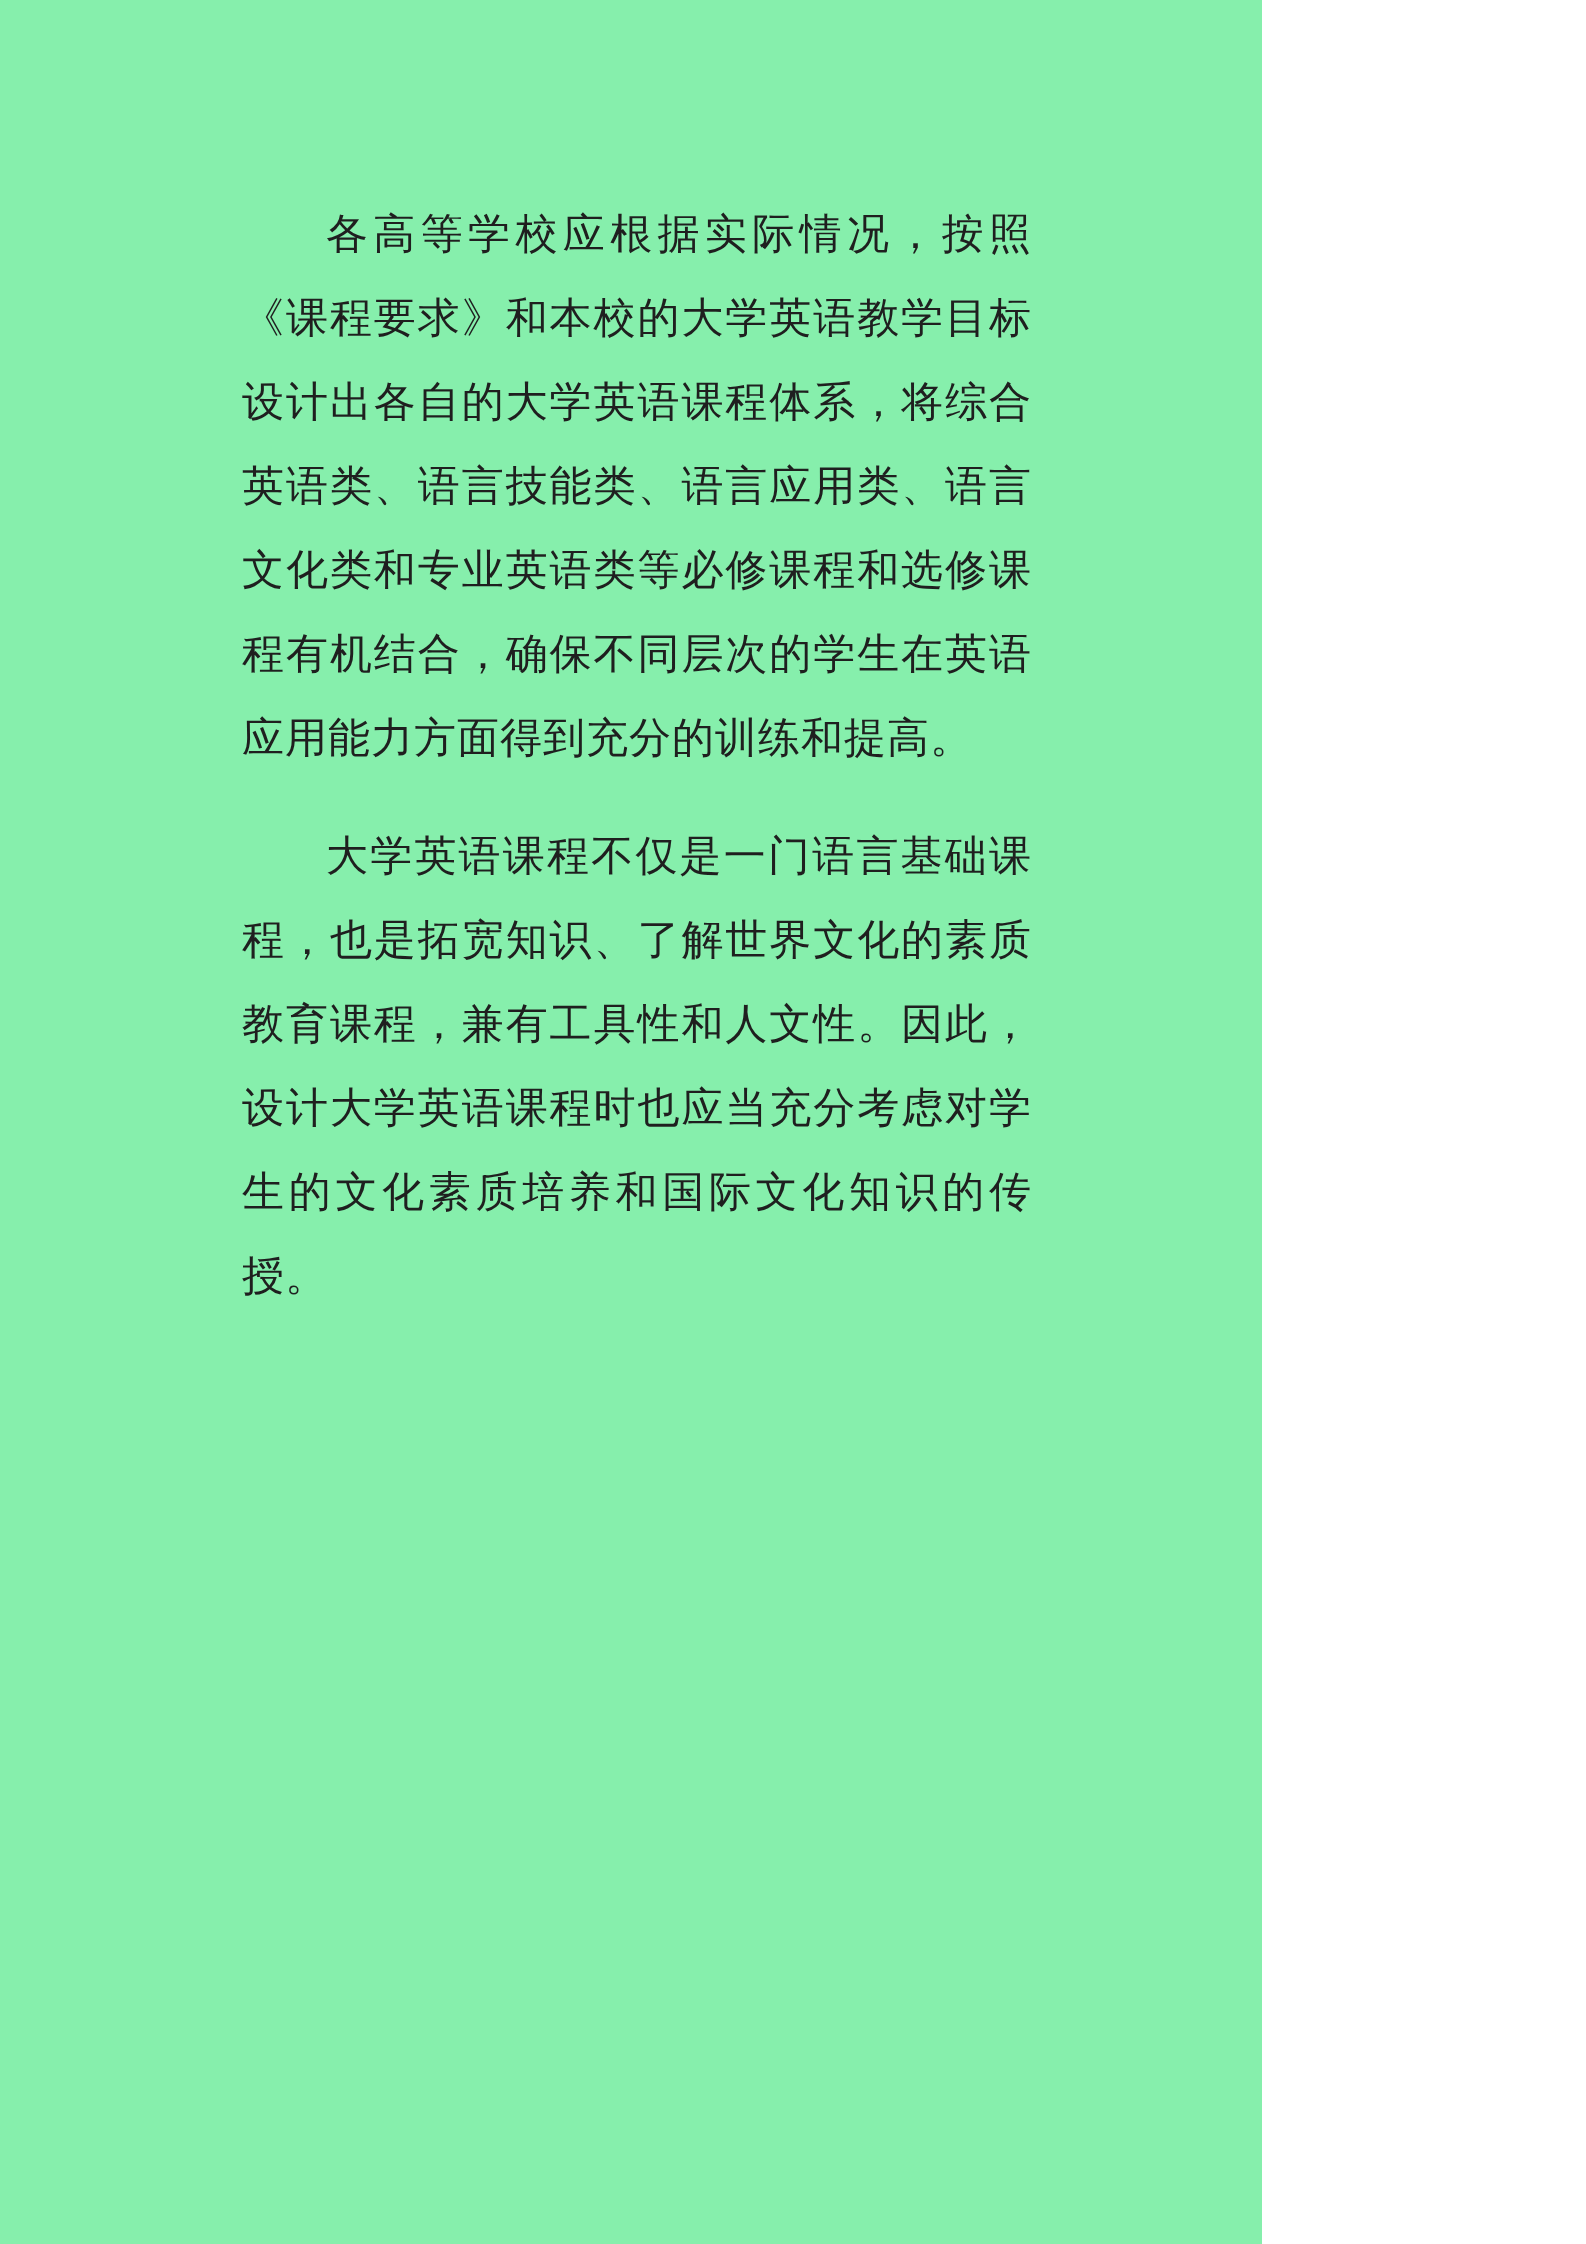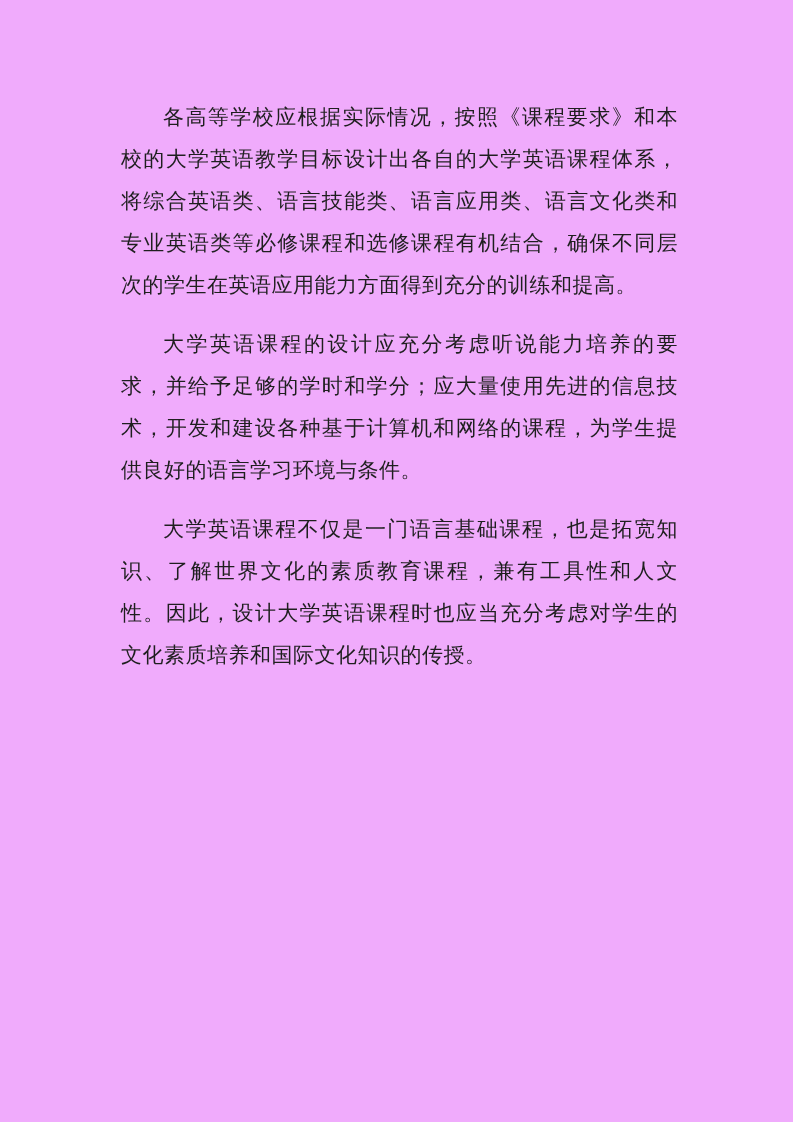--- a/index.html
+++ b/index.html
@@ -7,38 +7,37 @@
     padding: 0;
     background: #ffffff;
   }
   body {
     width: 793px;
     height: 1122px;
     font-family: "Liberation Serif", "DejaVu Serif", serif;
   }
   .page {
     box-sizing: border-box;
-    width: 793px;
+    width: 631px;
     height: 1122px;
-    background: #f0abfc;
+    background: #86efac;
     padding: 96px 115px 40px 121px;
     overflow: hidden;
   }
   .doc-paragraph {
     margin: 0 0 17px 0;
     font-size: 21px;
     line-height: 42px;
     letter-spacing: 0.5px;
     color: #1f1f1f;
     text-align: justify;
     text-align-last: left;
     text-indent: 2em;
     font-weight: 400;
   }
 </style>
 </head>
 <body>
 
 <div class="page">
   <p class="doc-paragraph">各高等学校应根据实际情况，按照《课程要求》和本校的大学英语教学目标设计出各自的大学英语课程体系，将综合英语类、语言技能类、语言应用类、语言文化类和专业英语类等必修课程和选修课程有机结合，确保不同层次的学生在英语应用能力方面得到充分的训练和提高。</p>
-  <p class="doc-paragraph">大学英语课程的设计应充分考虑听说能力培养的要求，并给予足够的学时和学分；应大量使用先进的信息技术，开发和建设各种基于计算机和网络的课程，为学生提供良好的语言学习环境与条件。</p>
   <p class="doc-paragraph">大学英语课程不仅是一门语言基础课程，也是拓宽知识、了解世界文化的素质教育课程，兼有工具性和人文性。因此，设计大学英语课程时也应当充分考虑对学生的文化素质培养和国际文化知识的传授。</p>
 </div>
 
 </body></html>

